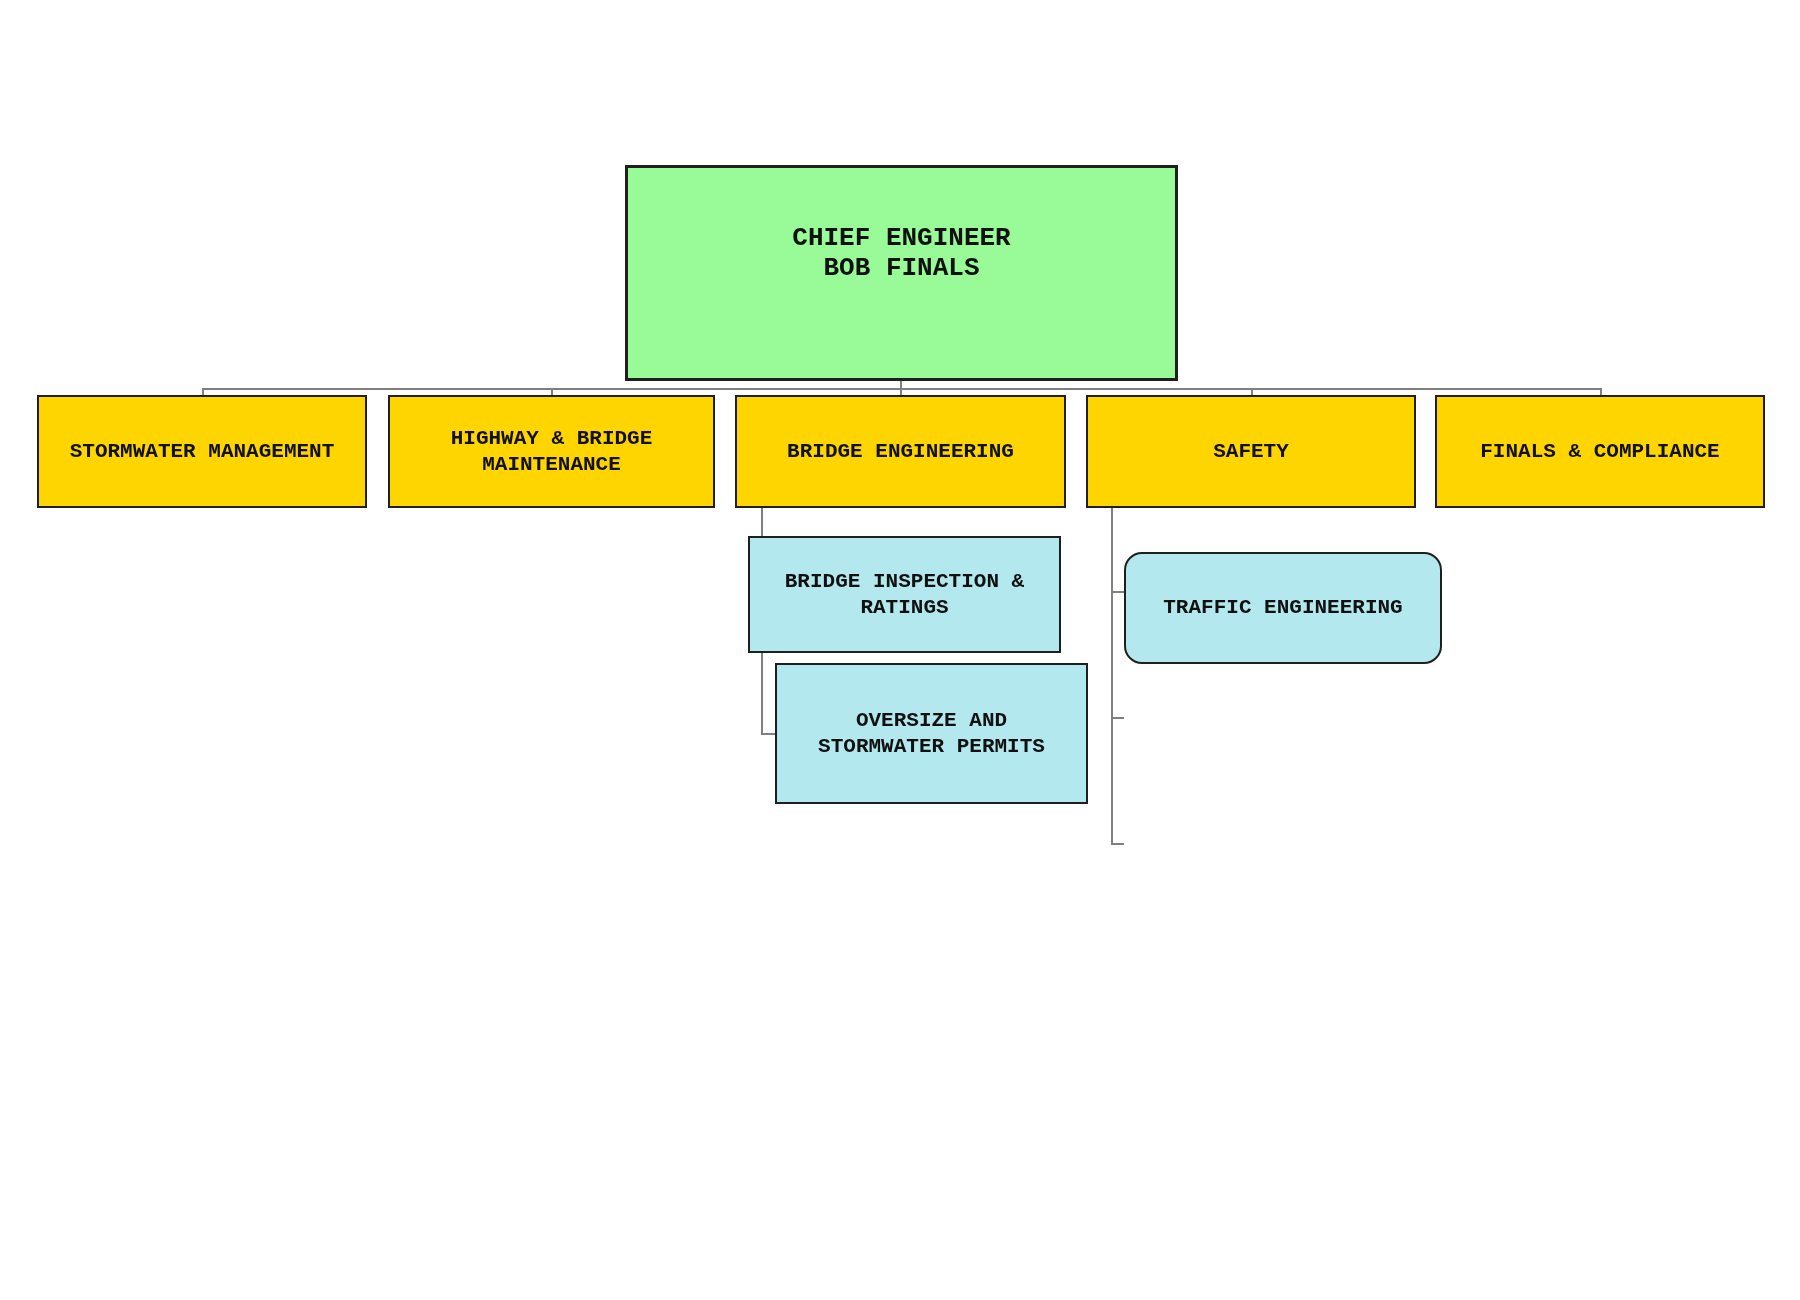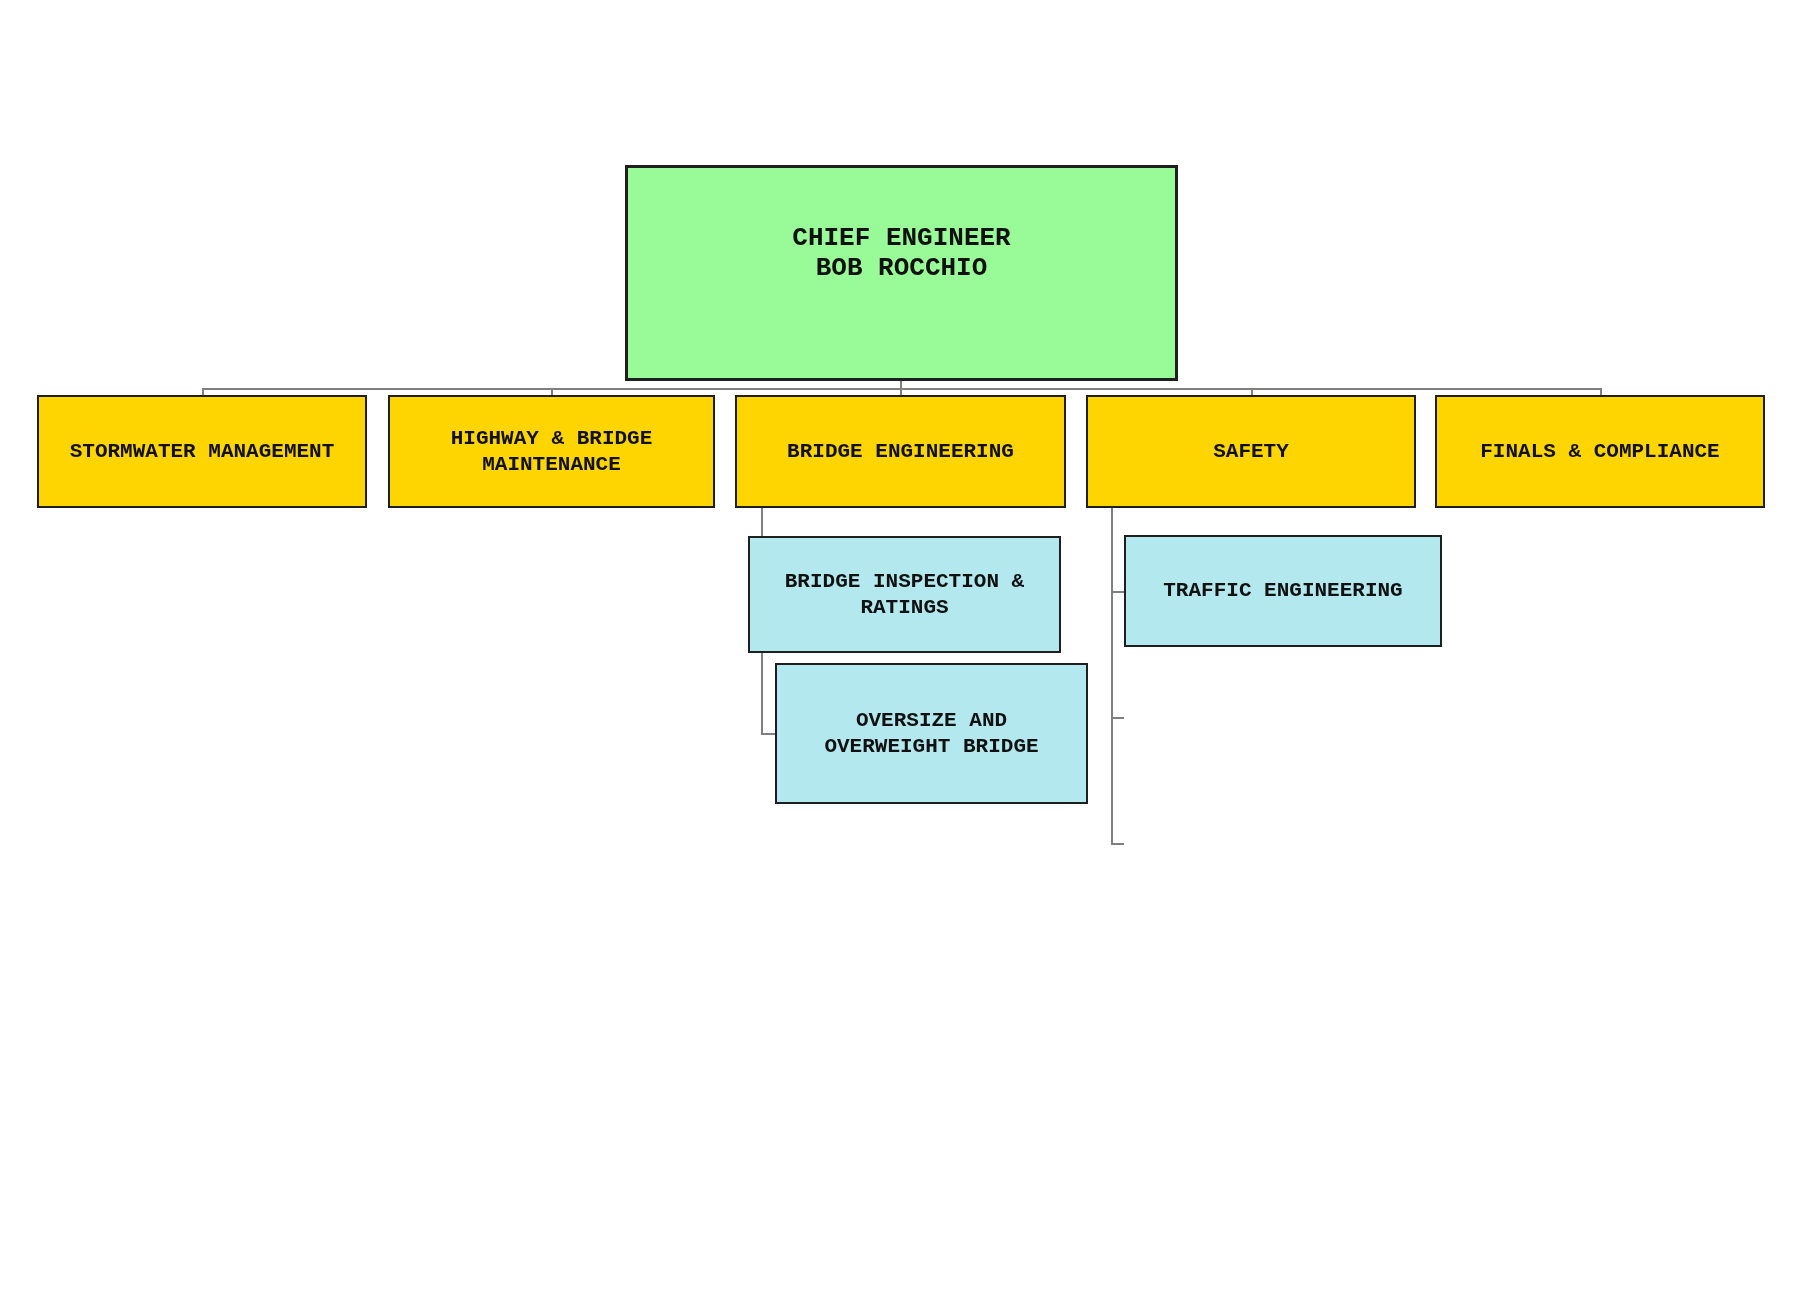--- a/index.html
+++ b/index.html
@@ -49,21 +49,21 @@
     font-size:21px;line-height:26px;
     padding:2px 12px;
   }
   .d1{left:37px;top:375px;width:330px;height:113px;padding:2px 2px;text-align:right;}
   .d2{left:388px;top:375px;width:327px;height:113px;}
   .d3{left:735px;top:375px;width:331px;height:113px;}
   .d4{left:1086px;top:375px;width:330px;height:113px;}
   .d5{left:1435px;top:375px;width:330px;height:113px;}
   .uA{left:748px;top:516px;width:313px;height:117px;}
   .uB{left:775px;top:643px;width:313px;height:141px;}
-  .uC{left:1124px;top:515px;width:318px;height:112px;}
+  .uC{left:1124px;top:532px;width:318px;height:112px;border-radius:18px;}
   .uD{left:1124px;top:643px;width:318px;height:111px;}
   .uE{left:1124px;top:767px;width:318px;height:114px;}
   .line{
     position:absolute;
     background:var(--connector);
   }
   .ln-root-stem{left:900px;top:361px;width:2px;height:9px;}
   .ln-main-rail{left:202px;top:368px;width:1400px;height:2px;}
   .ln-stub-d1{left:202px;top:368px;width:2px;height:9px;}
   .ln-stub-d2{left:551px;top:368px;width:2px;height:9px;}
@@ -94,27 +94,27 @@
   <div class="line ln-bridge-rail"></div>
   <div class="line ln-stub-uA"></div>
   <div class="line ln-stub-uB"></div>
   <div class="line ln-safety-rail"></div>
   <div class="line ln-stub-uC"></div>
   <div class="line ln-stub-uD"></div>
   <div class="line ln-stub-uE"></div>
 
   <div class="box box-root">
     <span class="root-line">CHIEF ENGINEER</span>
-    <span class="root-line">BOB ROCCHIO</span>
+    <span class="root-line">BOB FINALS</span>
   </div>
 
   <div class="box box-division d1">STORMWATER MANAGEMENT</div>
   <div class="box box-division d3">BRIDGE ENGINEERING</div>
   <div class="box box-division d2">HIGHWAY &amp; BRIDGE MAINTENANCE</div>
   <div class="box box-division d4">SAFETY</div>
   <div class="box box-division d5">FINALS &amp; COMPLIANCE</div>
 
   <div class="box box-unit uA">BRIDGE INSPECTION &amp; RATINGS</div>
-  <div class="box box-unit uB">OVERSIZE AND OVERWEIGHT BRIDGE</div>
+  <div class="box box-unit uB">OVERSIZE AND STORMWATER PERMITS</div>
 
   <div class="box box-unit uC">TRAFFIC ENGINEERING</div>
 
 </div>
 
 </body></html>

